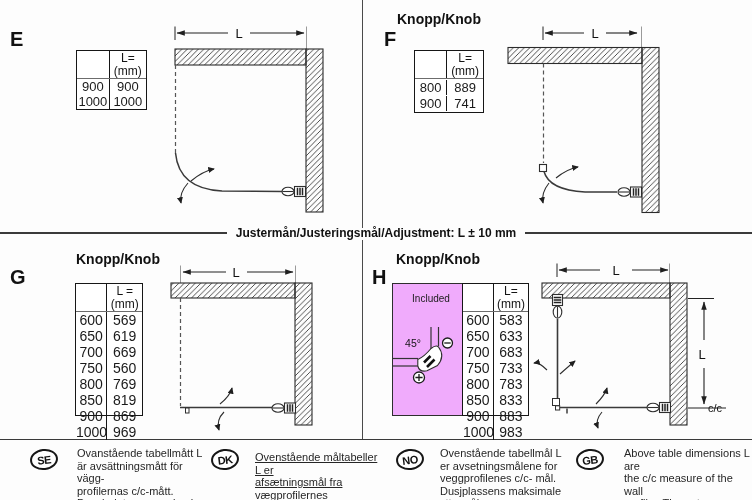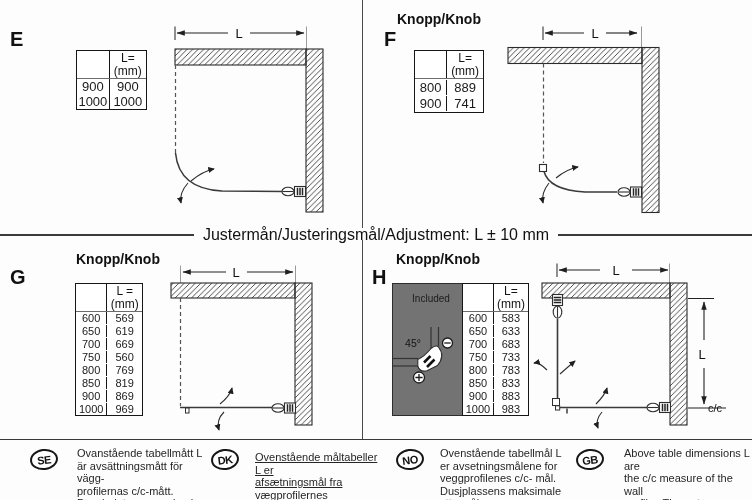--- a/index.html
+++ b/index.html
@@ -10,29 +10,29 @@
   .panel-letter{position:absolute;font-size:20px;font-weight:bold;color:#111;}
   .knopp{position:absolute;font-size:14px;font-weight:bold;color:#111;}
   
   .dtable{position:absolute;background:#fff;border:1.6px solid #161616;display:flex;flex-direction:column;box-sizing:border-box;}
   .dt-head{display:flex;border-bottom:1.2px solid #6c6c6c;height:27px;flex:none;}
   .dt-row{display:flex;flex:1;align-items:center;}
   .c1{width:46%;text-align:center;}
   .c2{width:54%;border-left:1.8px solid #161616;text-align:center;box-sizing:border-box;}
   .dt-head .c2{display:flex;flex-direction:column;justify-content:center;line-height:1.02;font-size:12px;color:#141414;}
   .t-big .dt-row{font-size:13px;}
-  .t-small .dt-row{font-size:11px;}
+  .t-small .dt-row{font-size:14px;}
   
-  .included-box{position:absolute;left:392px;top:283px;width:78px;height:133px;background:#737373;
+  .included-box{position:absolute;left:392px;top:283px;width:78px;height:133px;background:#f0abfc;
     border:1.3px solid #2e2e2e;box-sizing:border-box;}
   .included-label{display:block;text-align:center;margin-top:9px;font-size:10px;color:#1c1c1c;}
   
   .adj-row{position:absolute;left:0;top:226px;width:752px;display:flex;align-items:center;}
   .adj-seg{flex:1;height:1.4px;background:#3a3a3a;}
-  .adj-text{font-size:16px;font-weight:normal;padding:0 9px;white-space:nowrap;color:#111;}
+  .adj-text{font-size:12px;font-weight:bold;padding:0 9px;white-space:nowrap;color:#111;}
   
   .badge{position:absolute;width:28px;height:21px;border:2px solid #161616;border-radius:50%;
     display:flex;align-items:center;justify-content:center;font-size:11px;font-weight:bold;
     letter-spacing:-0.5px;transform:rotate(-7deg);background:#fff;box-sizing:border-box;color:#111;}
   .ftext{position:absolute;font-size:11px;line-height:1.14;color:#262626;white-space:pre-line;width:126px;}
   svg.overlay{position:absolute;left:0;top:0;pointer-events:none;}
 </style>
 </head>
 <body>
 

